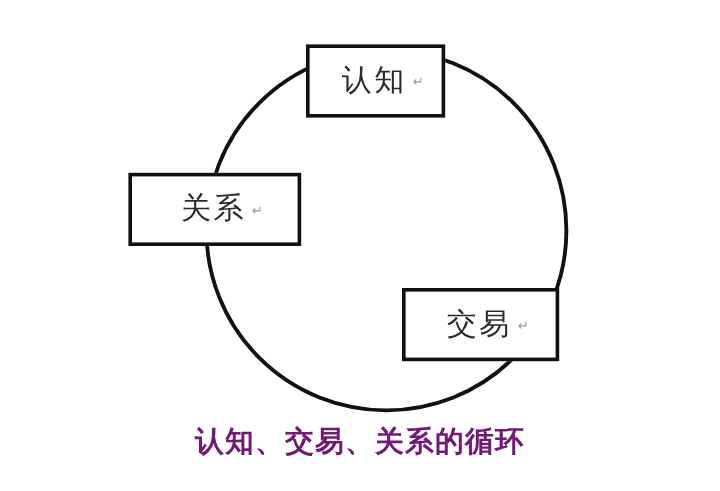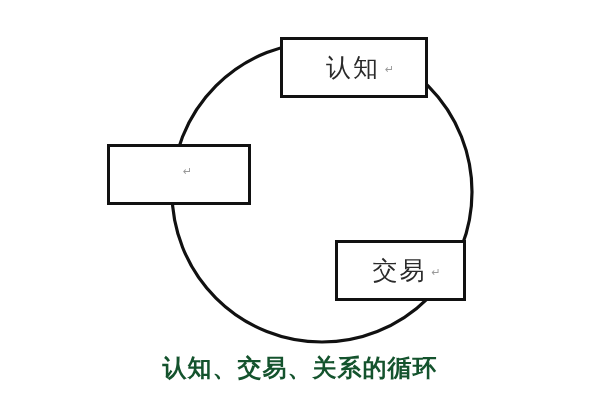--- a/index.html
+++ b/index.html
@@ -60,36 +60,36 @@
   }
   .return-mark {
     font-family: "DejaVu Sans", sans-serif;
     font-size: 11px;
     color: #9a9a9a;
     margin-left: 5px;
     position: relative;
     top: -3px;
   }
 
-  #node-cognition { left: 280px; top: 37px;  width: 148px; height: 61px; }
+  #node-cognition { left: 255px; top: 37px;  width: 116px; height: 61px; }
   #node-relation  { left: 107px; top: 144px; width: 144px; height: 61px; }
   #node-trade     { left: 335px; top: 240px; width: 131px; height: 61px; }
 
   
   #diagram-caption {
     position: absolute;
     left: 0;
     top: 352px;
     width: 600px;
     text-align: center;
     font-family: "Liberation Serif", "DejaVu Serif", serif;
     font-weight: bold;
     font-size: 24px;
     letter-spacing: 1px;
-    color: #14532d;
+    color: #701a75;
     z-index: 6;
   }
 </style>
 </head>
 <body>
 
 <div id="diagram-canvas">
 
   <svg class="cycle-svg" viewBox="0 0 600 409" xmlns="http://www.w3.org/2000/svg">
     <circle cx="322" cy="192" r="150" fill="none" stroke="#111111" stroke-width="3.2"></circle>
@@ -97,20 +97,21 @@
 
   <div class="node-box" id="node-cognition">
     <span class="node-inner">
       <span class="node-label">认知</span>
       <span class="return-mark">↵</span>
     </span>
   </div>
 
   <div class="node-box" id="node-relation">
     <span class="node-inner">
+      <span class="node-label">关系</span>
       <span class="return-mark">↵</span>
     </span>
   </div>
 
   <div class="node-box" id="node-trade">
     <span class="node-inner">
       <span class="node-label">交易</span>
       <span class="return-mark">↵</span>
     </span>
   </div>

